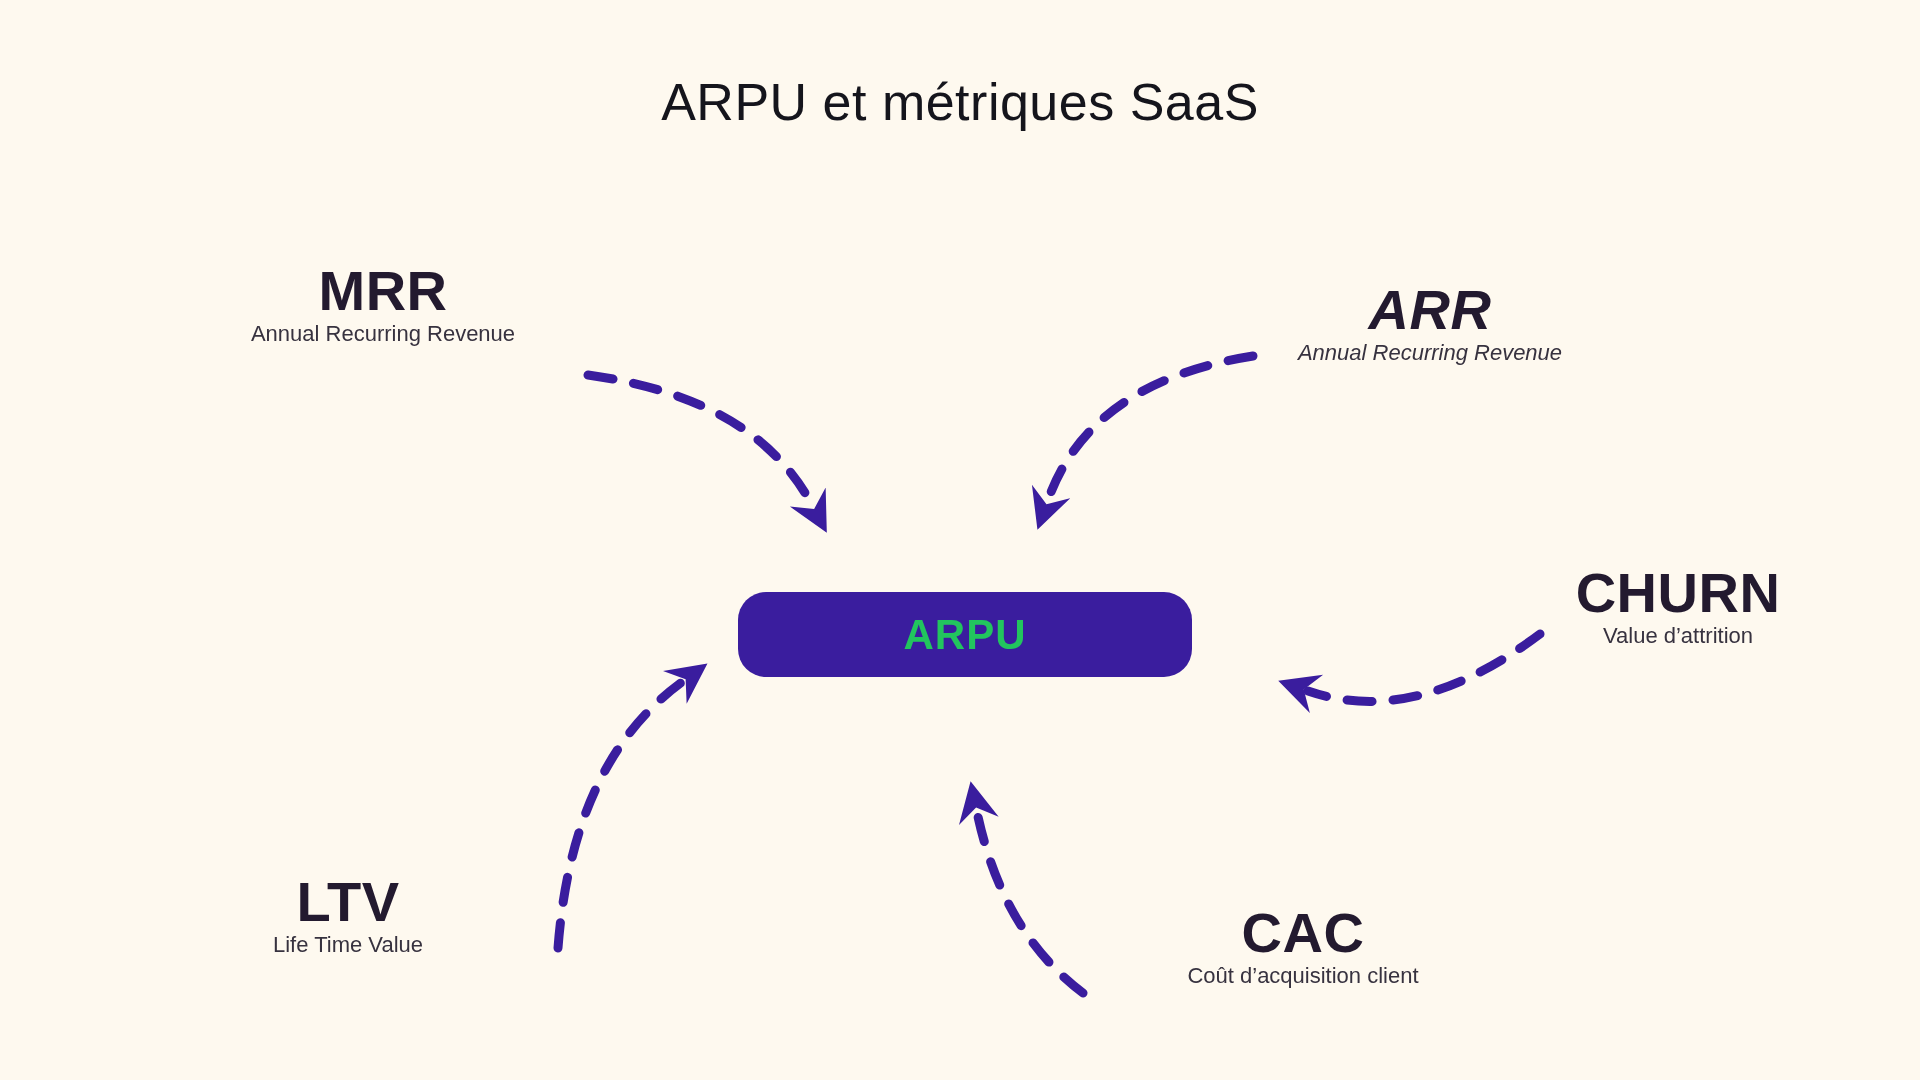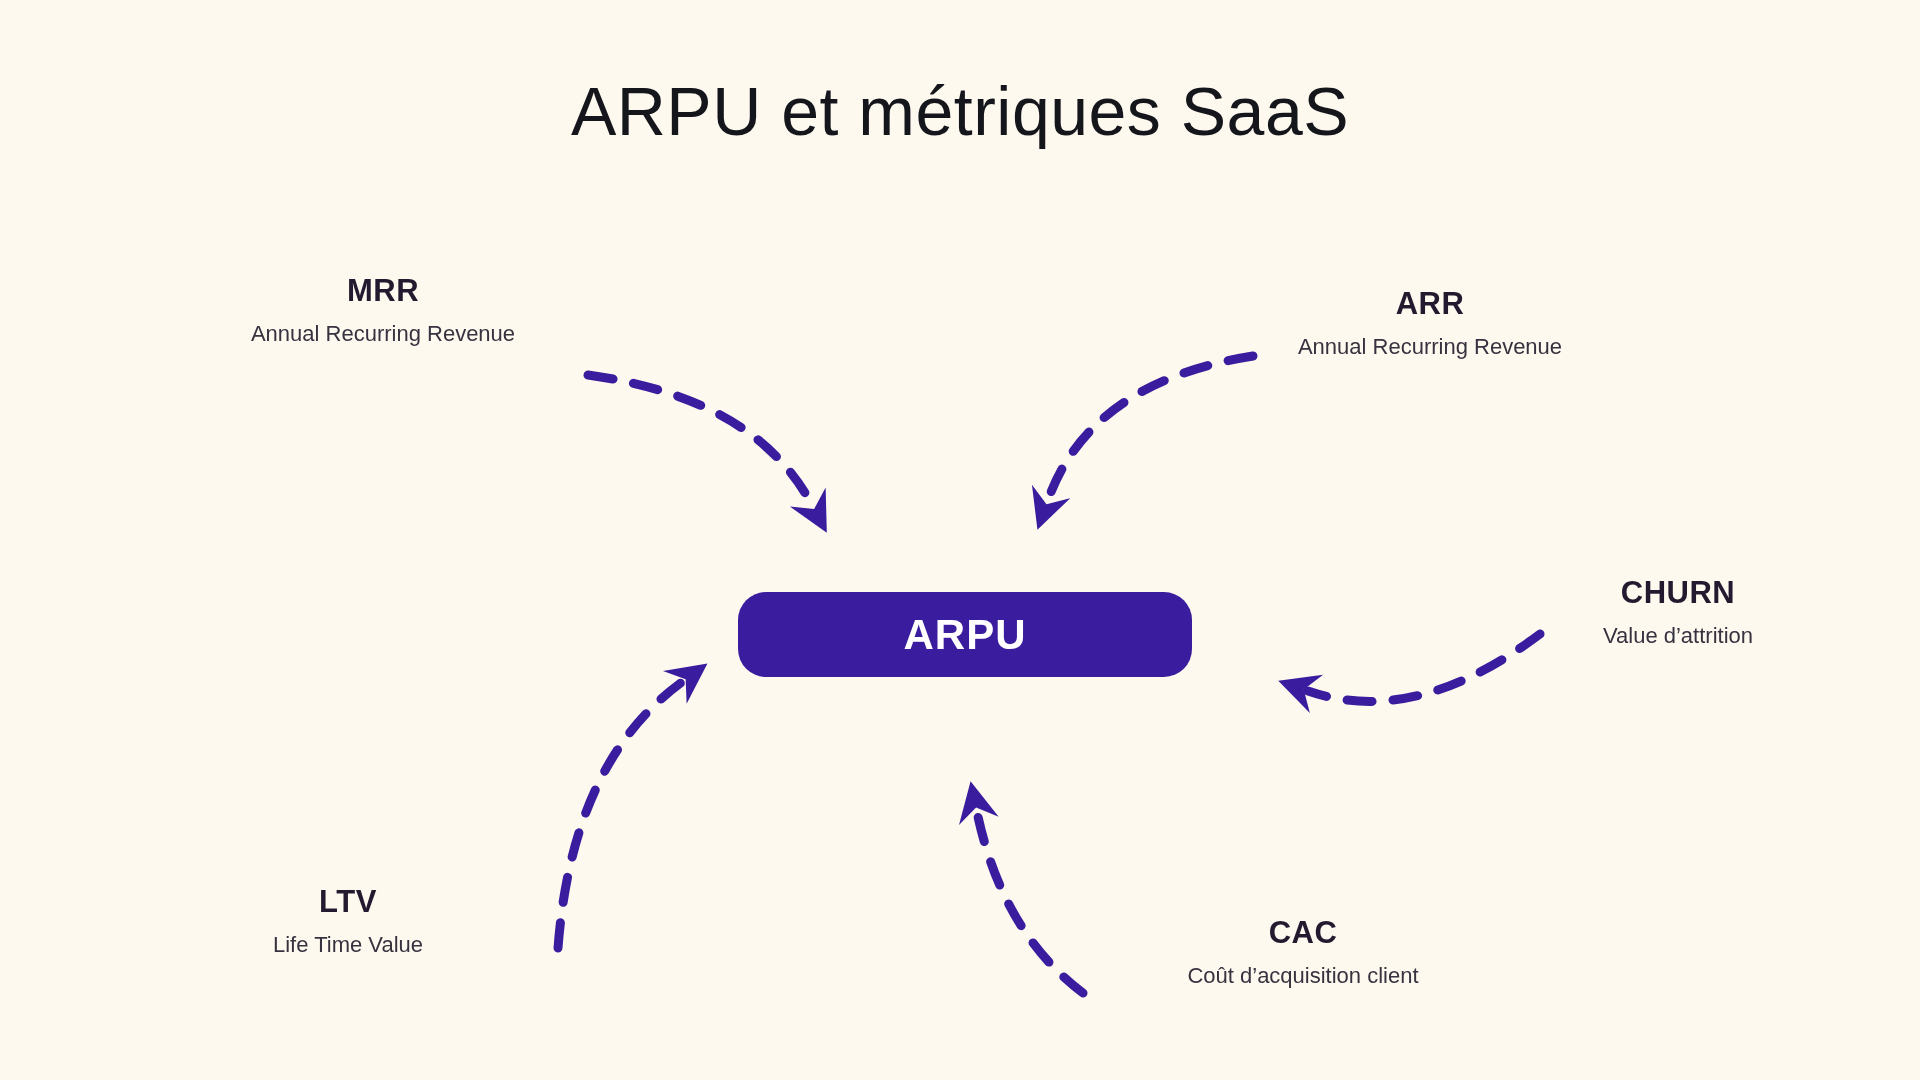--- a/index.html
+++ b/index.html
@@ -15,72 +15,72 @@
     background: #FEF9EF;
     overflow: hidden;
   }
   .title {
     position: absolute;
     left: 0;
     right: 0;
     top: 72px;
     margin: 0;
     text-align: center;
-    font-size: 68px;
+    font-size: 52px;
     font-weight: 500;
     letter-spacing: 0.5px;
     color: #15151C;
   }
   .arrows-layer {
     position: absolute;
     left: 0;
     top: 0;
     width: 1920px;
     height: 1080px;
     pointer-events: none;
   }
   .metric {
     position: absolute;
     transform: translateX(-50%);
     text-align: center;
     white-space: nowrap;
   }
   .metric .abbr {
-    font-size: 31px;
+    font-size: 56px;
     line-height: 50px;
     font-weight: 800;
     color: #231A2F;
     letter-spacing: 0.5px;
   }
   .metric .name {
     margin-top: 4px;
     font-size: 22px;
     line-height: 28px;
     font-weight: 400;
     color: #37323F;
   }
   .metric-mrr   { left: 383px;  top: 266px; }
-  .metric-arr   { left: 1430px; top: 279px; }
+  .metric-arr   { left: 1430px; top: 285px; font-style: italic; }
   .metric-churn { left: 1678px; top: 568px; }
   .metric-ltv   { left: 348px;  top: 877px; }
   .metric-cac   { left: 1303px; top: 908px; }
   .arpu-box {
     position: absolute;
     left: 738px;
     top: 592px;
     width: 454px;
     height: 85px;
     background: #3A1D9E;
     border-radius: 28px;
     display: flex;
     align-items: center;
     justify-content: center;
   }
   .arpu-box .arpu-label {
-    color: #ffffff;
+    color: #22c55e;
     font-size: 42px;
     font-weight: 800;
     letter-spacing: 1px;
   }
 </style>
 </head>
 <body>
 
 <div class="canvas">
 

